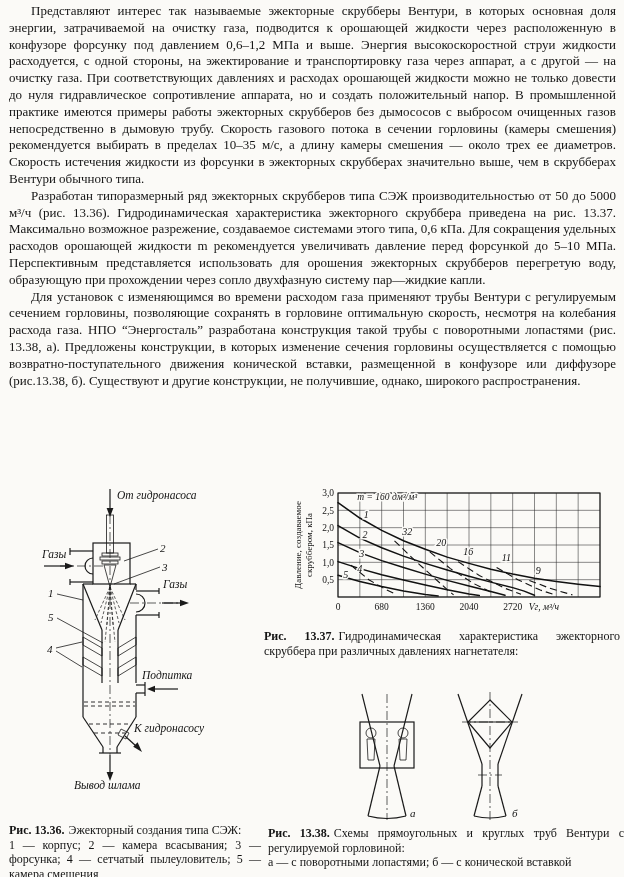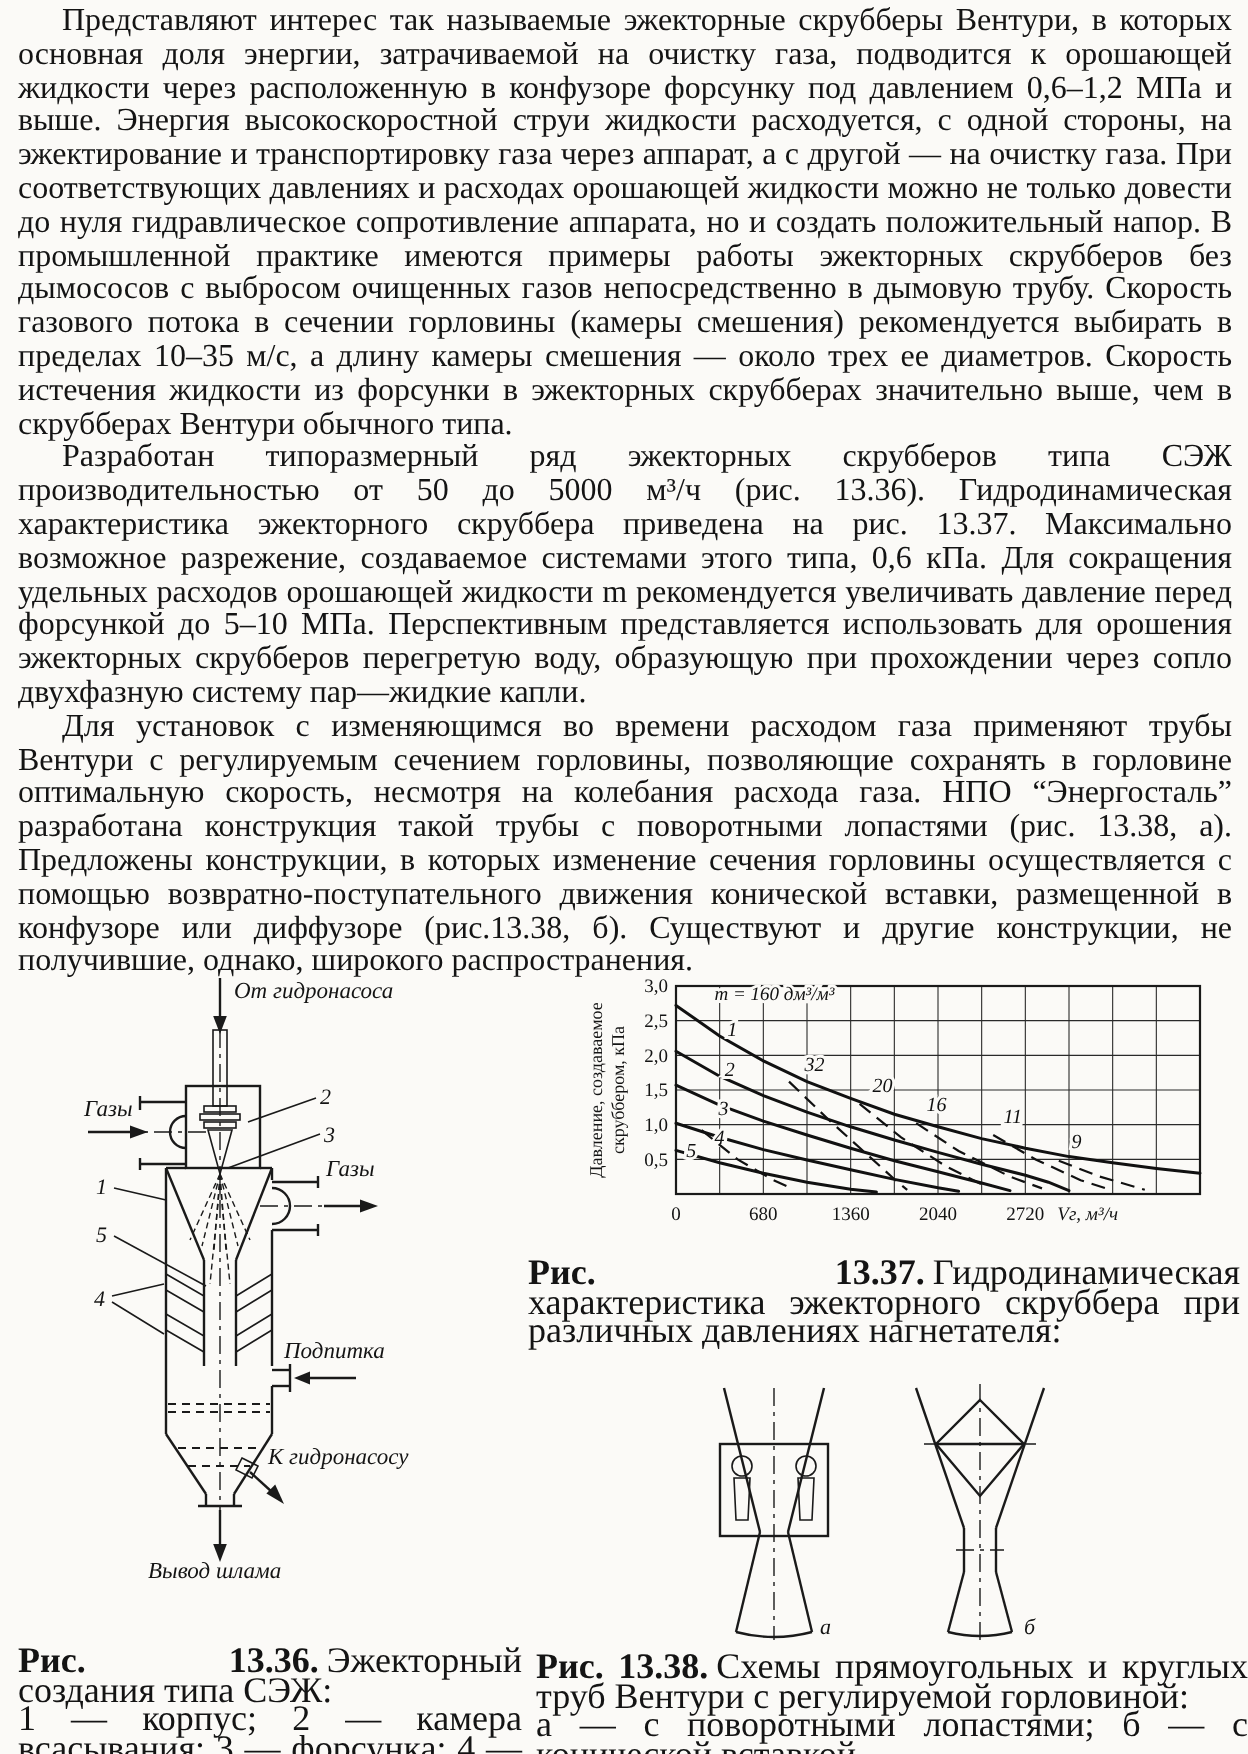--- a/index.html
+++ b/index.html
@@ -4,25 +4,25 @@
 <style>
   html,body{margin:0;padding:0;}
   body{
     width:624px;height:877px;position:relative;overflow:hidden;
     background:#fbfaf7;color:#141414;
     font-family:"Liberation Serif","DejaVu Serif",serif;
   }
   .page{position:absolute;inset:0;}
   .text-block{
     position:absolute;left:9px;right:8px;top:3px;
-    font-size:16px;line-height:16.8px;text-align:justify;
+    font-size:13px;line-height:16.8px;text-align:justify;
   }
   .text-block p{margin:0;text-indent:22px;}
   .caption{
-    position:absolute;font-size:18px;line-height:14.6px;text-align:justify;margin:0;
+    position:absolute;font-size:12px;line-height:14.6px;text-align:justify;margin:0;
   }
   .caption b{font-weight:bold;margin-right:4px;}
   .caption .legend{display:block;font-style:normal;}
   .cap-1336{left:9px;top:823px;width:252px;}
   .cap-1337{left:264px;top:629px;width:356px;}
   .cap-1338{left:268px;top:826px;width:356px;}
   svg{position:absolute;}
   
   .s{stroke:#1a1a1a;stroke-width:1.2;fill:none;}
   .thin{stroke:#1a1a1a;stroke-width:0.8;fill:none;}

